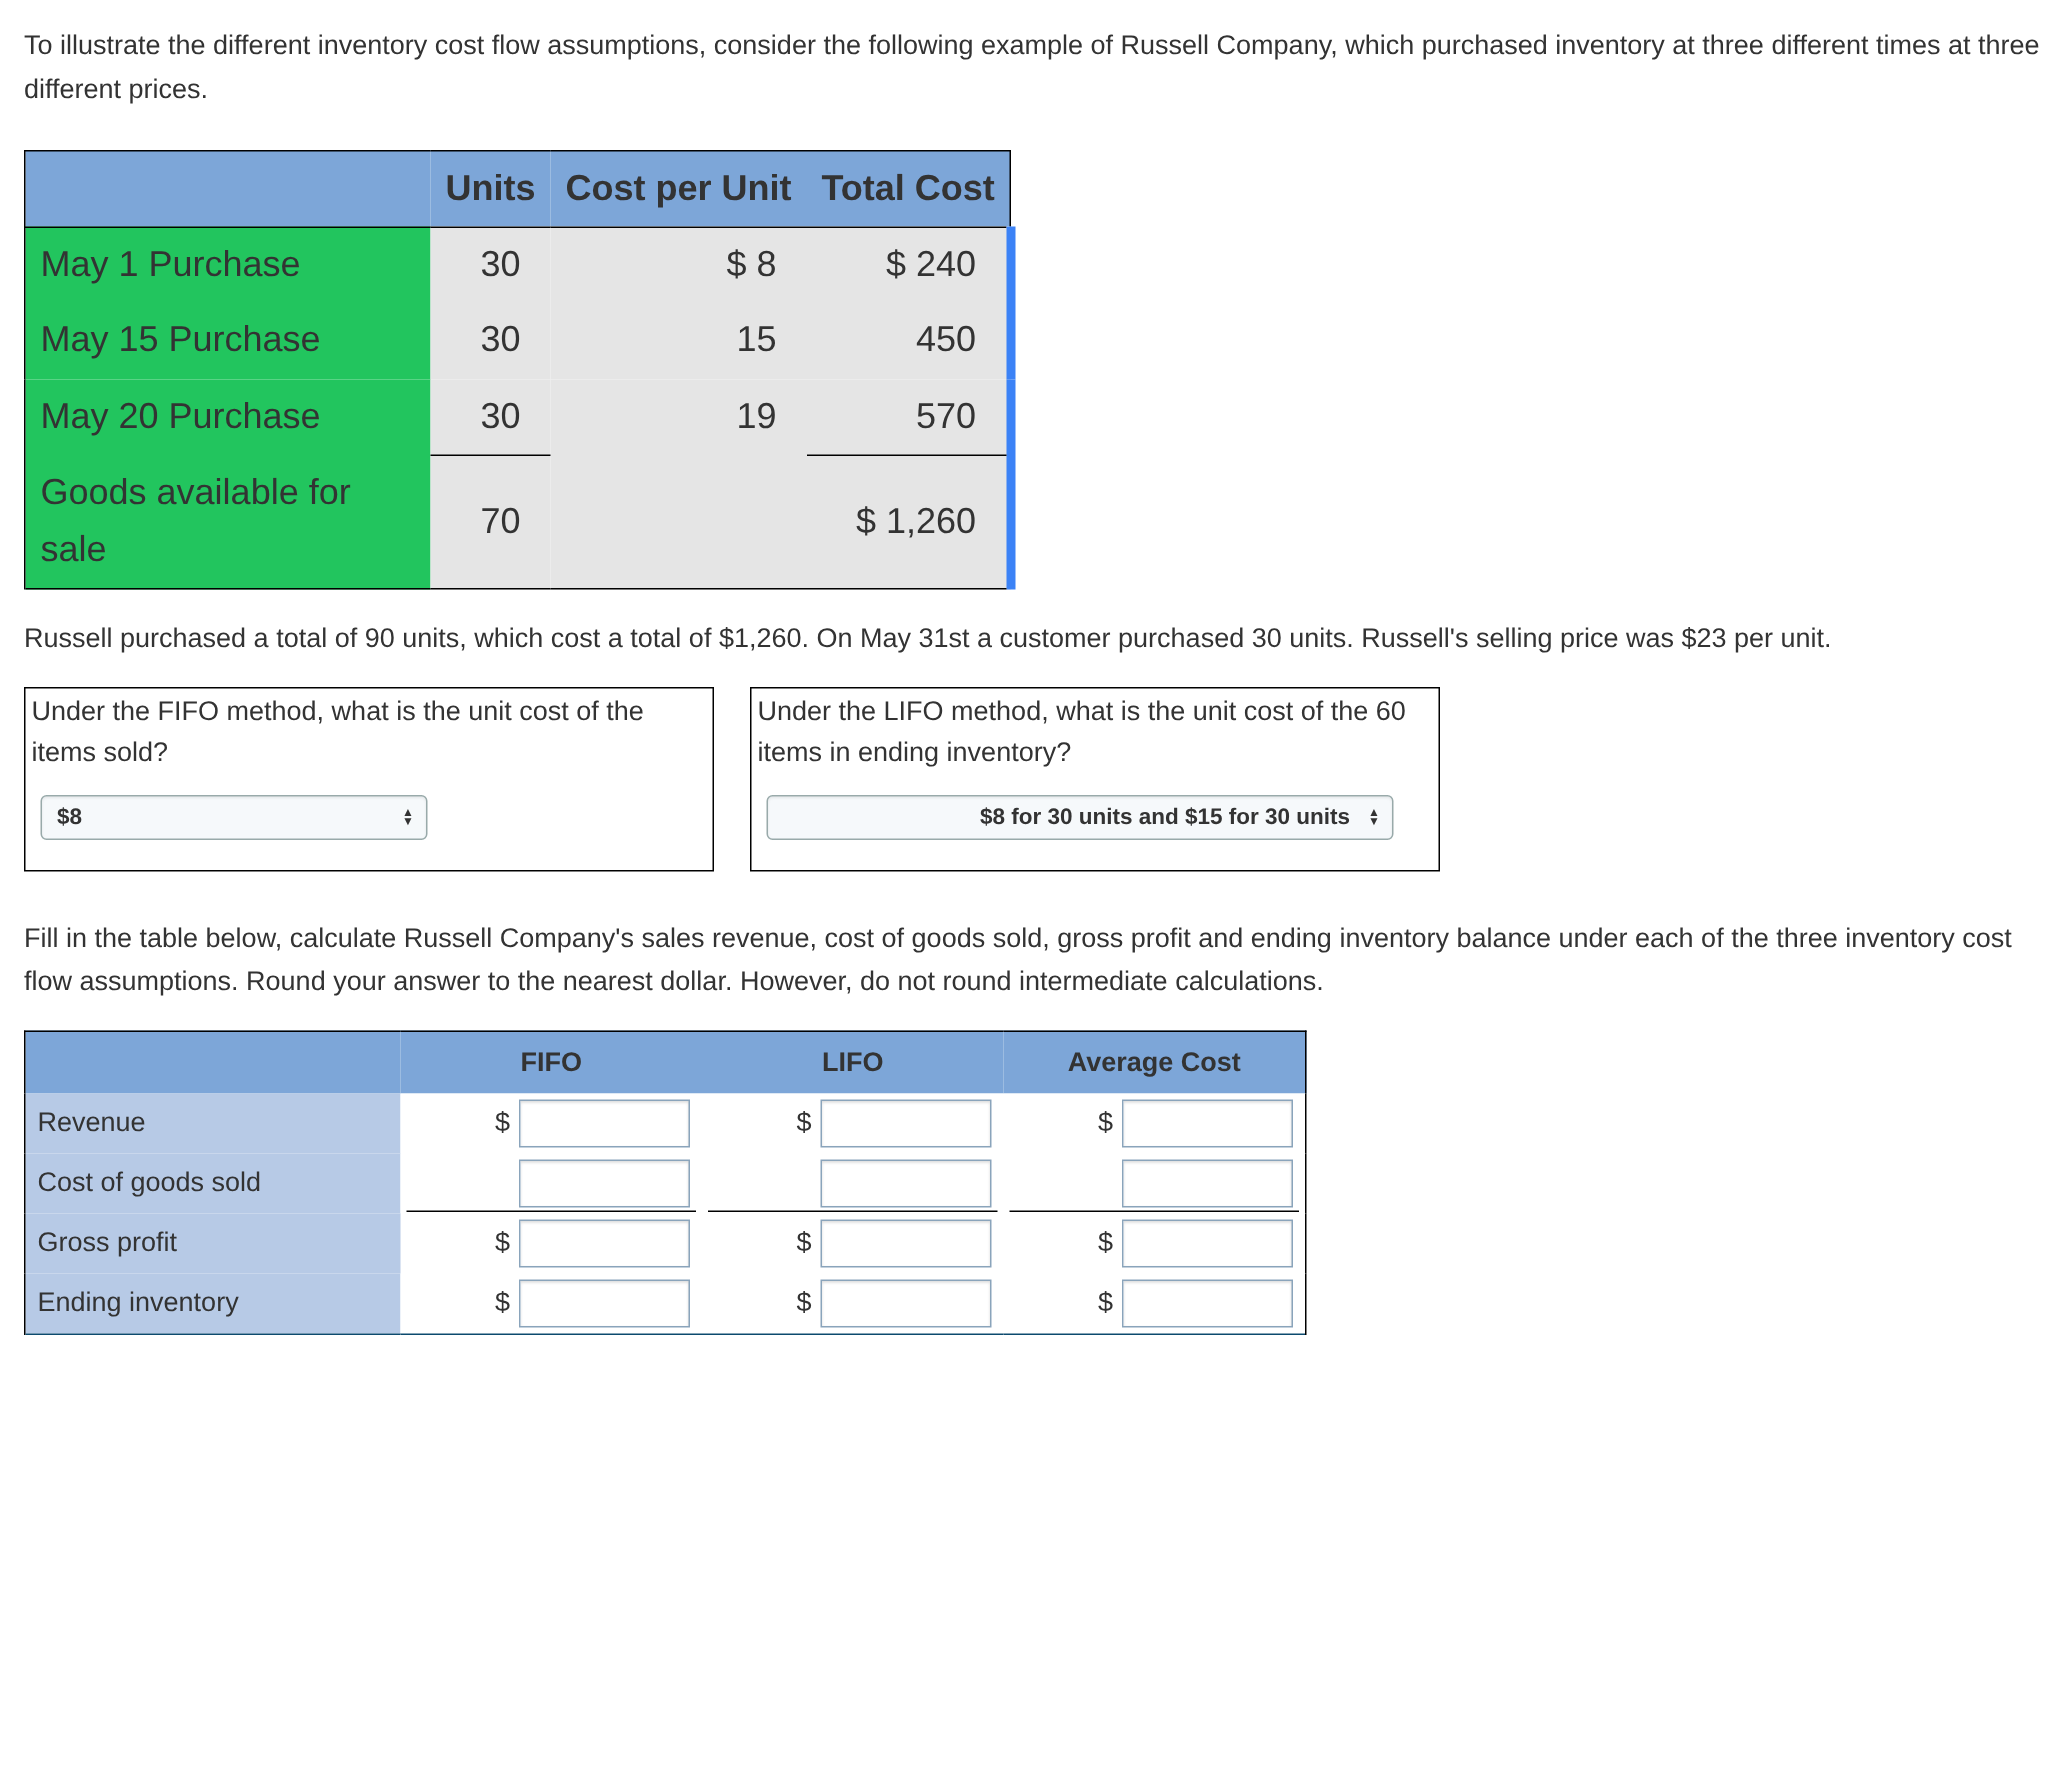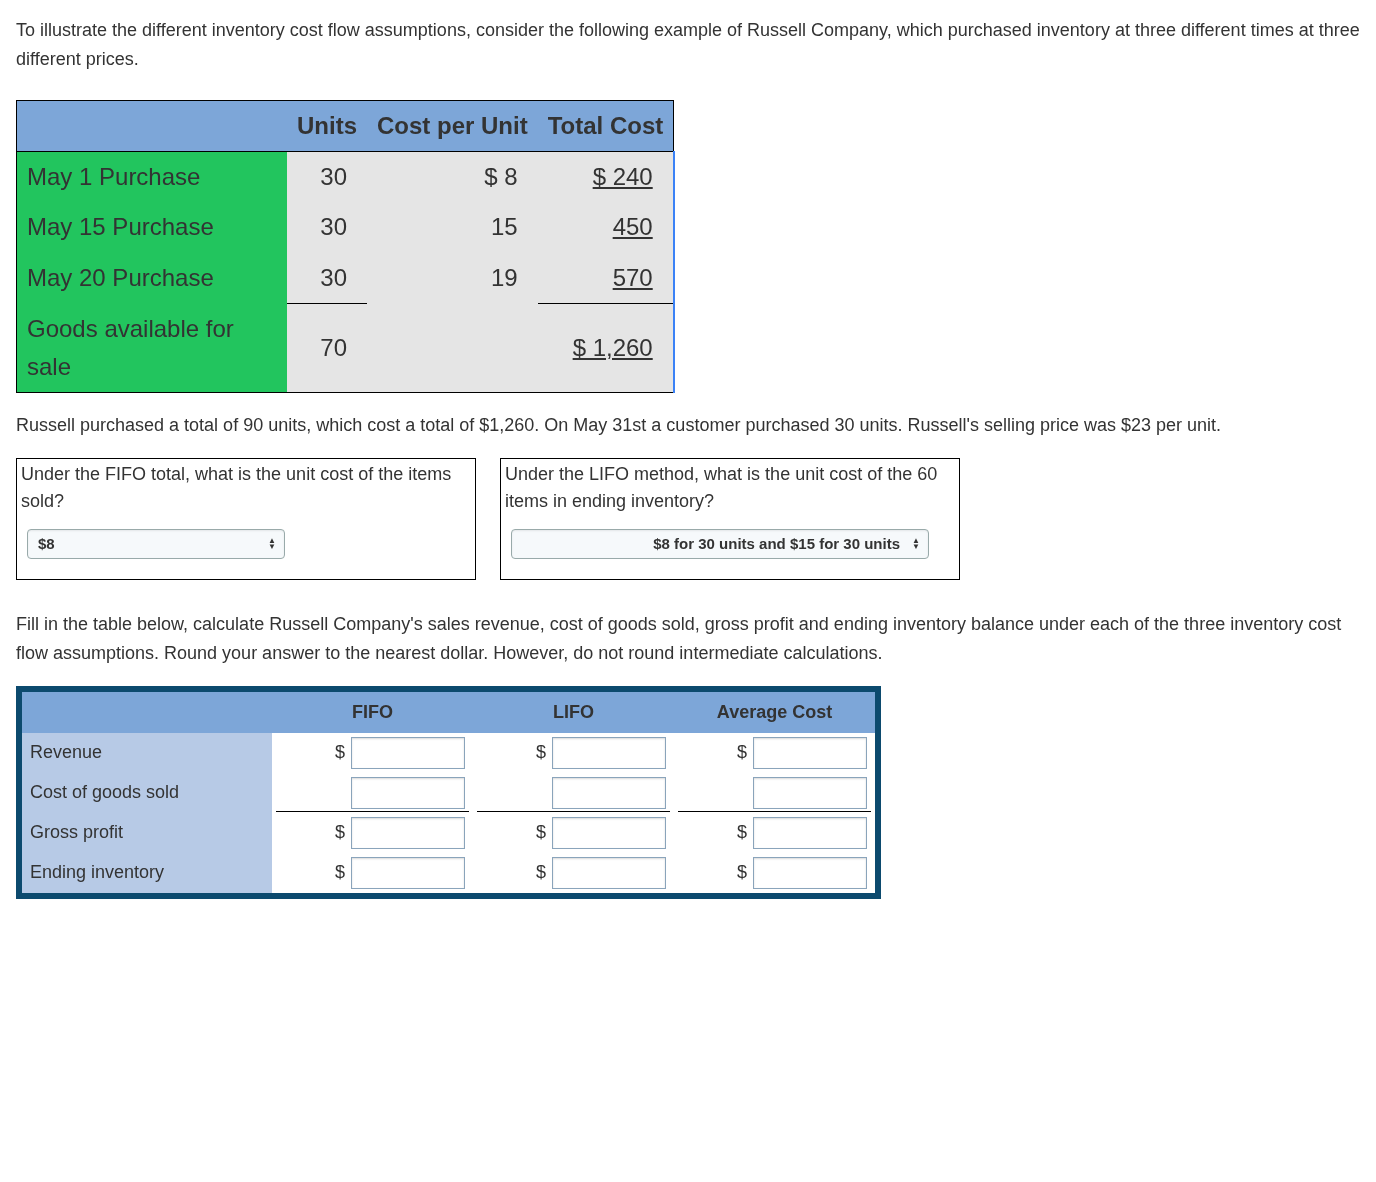--- a/index.html
+++ b/index.html
@@ -35,21 +35,21 @@
   table.data thead th:last-child  { border-right: 1px solid #000; }
 
   table.data tbody td { background: #e5e5e5; }
   table.data tbody td.lab {
     background: #22c55e;
     text-align: left;
     width: 250px;
     border-left: 1px solid #000;
   }
   table.data tbody td.num { text-align: right; padding-right: 20px; }
-  table.data tbody td:last-child { border-right: 2px solid #3b82f6; text-decoration: underline; }
+  table.data tbody td:last-child { border-right: 6px solid #3b82f6; }
   .borderline-top { border-top: 1px solid #000; }
 
   .para { margin: 18px 0; }
 
   .qarow { display: flex; gap: 24px; margin-bottom: 30px; }
   .qabox {
     border: 1px solid #000;
     width: 460px;
     padding: 2px 6px 20px 4px;
     box-sizing: border-box;
@@ -77,21 +77,21 @@
     line-height: 6px;
     font-size: 8px;
     color: #333;
   }
   .select.small { width: 240px; justify-content: space-between; }
   .select.wide  { width: 400px; justify-content: flex-end; }
 
   
   table.results {
     border-collapse: collapse;
-    border: 6px solid #0c4a6e;
+    border: 1px solid #0c4a6e;
     margin-top: 16px;
   }
   table.results th {
     background: #7da6d8;
     font-weight: bold;
     text-align: center;
     padding: 6px 10px;
     border-top: 1px solid #000;
   }
   table.results th:first-child { border-left: 1px solid #000; background:#7da6d8; width:230px; text-align:left;}
@@ -163,21 +163,21 @@
       <td class="num"></td>
       <td class="num borderline-top">$ 1,260</td>
     </tr>
   </tbody>
 </table>
 
 <div class="para">Russell purchased a total of 90 units, which cost a total of $1,260. On May 31st a customer purchased 30 units. Russell's selling price was $23 per unit.</div>
 
 <div class="qarow">
   <div class="qabox">
-    <div class="q">Under the FIFO total, what is the unit cost of the items sold?</div>
+    <div class="q">Under the FIFO method, what is the unit cost of the items sold?</div>
     <div class="select small">
       <span class="val">$8</span>
       <span class="arrows">▲<br>▼</span>
     </div>
   </div>
   <div class="qabox">
     <div class="q">Under the LIFO method, what is the unit cost of the 60 items in ending inventory?</div>
     <div class="select wide">
       <span class="val">$8 for 30 units and $15 for 30 units</span>
       <span class="arrows">▲<br>▼</span>

